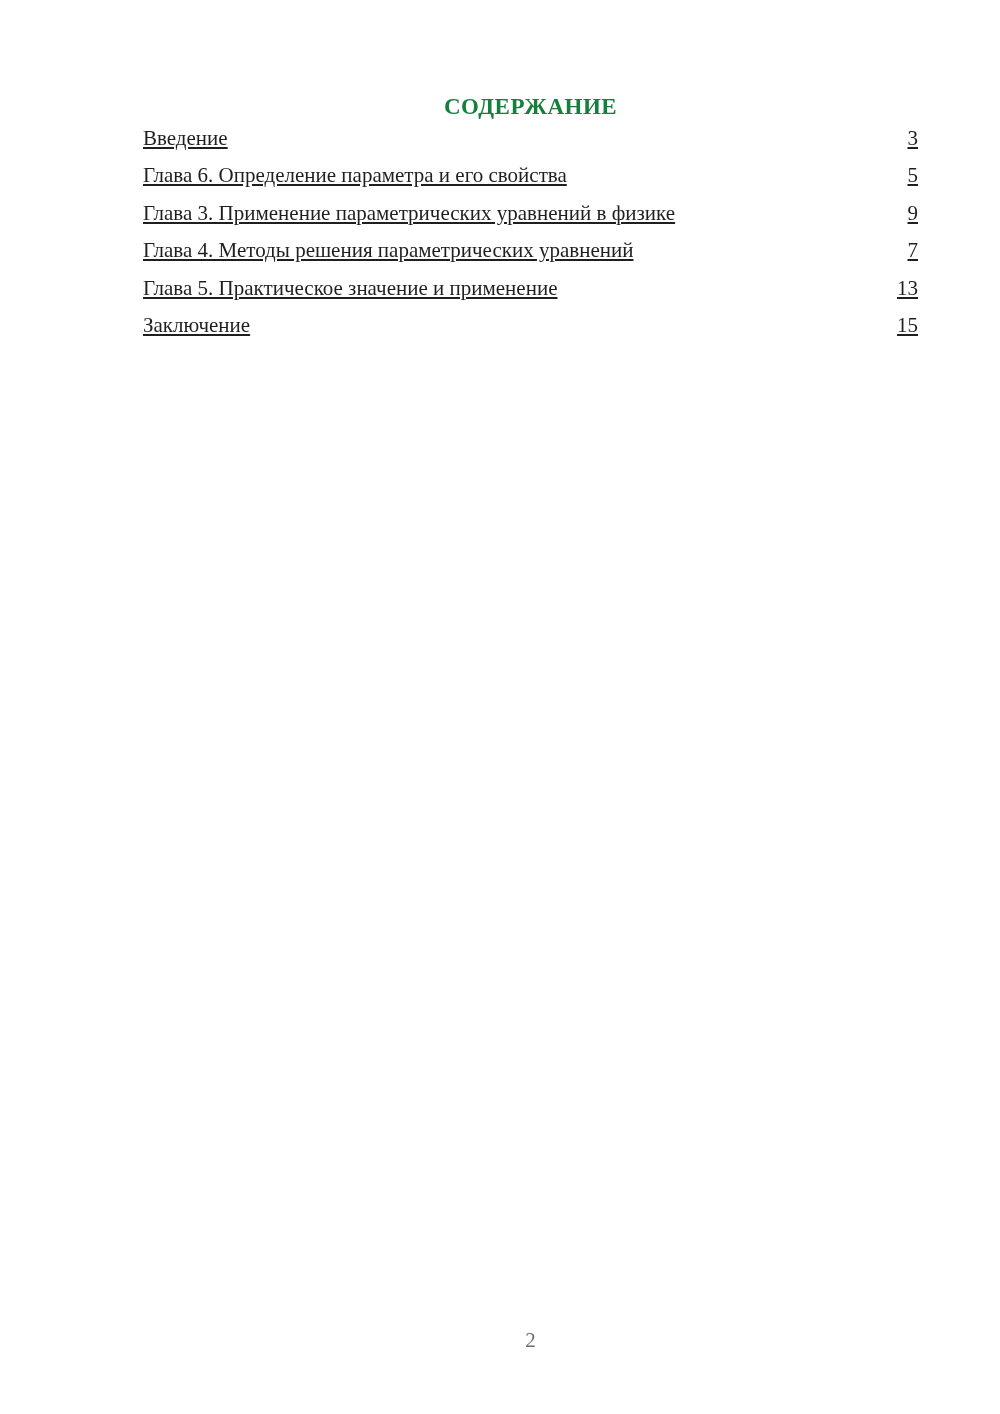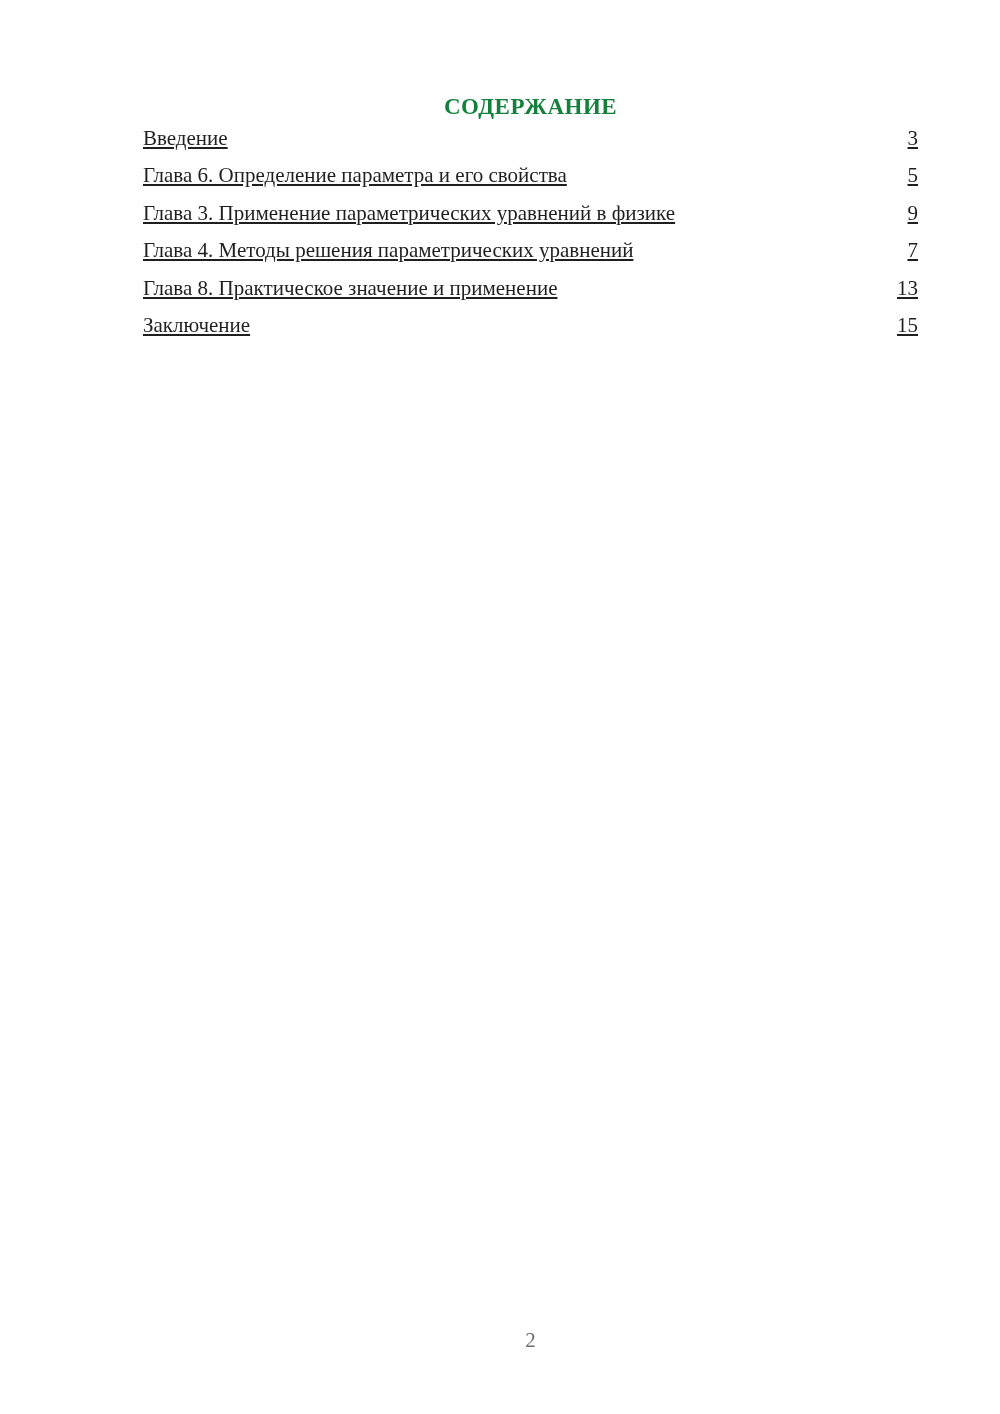--- a/index.html
+++ b/index.html
@@ -88,21 +88,21 @@
         <span class="toc-label">Глава 3. Применение параметрических уравнений в физике</span>
         <span class="toc-page">9</span>
       </div>
 
       <div class="toc-row">
         <span class="toc-label">Глава 4. Методы решения параметрических уравнений</span>
         <span class="toc-page">7</span>
       </div>
 
       <div class="toc-row">
-        <span class="toc-label">Глава 8. Практическое значение и применение</span>
+        <span class="toc-label">Глава 5. Практическое значение и применение</span>
         <span class="toc-page">13</span>
       </div>
 
       <div class="toc-row">
         <span class="toc-label">Заключение</span>
         <span class="toc-page">15</span>
       </div>
 
 
     </div>

